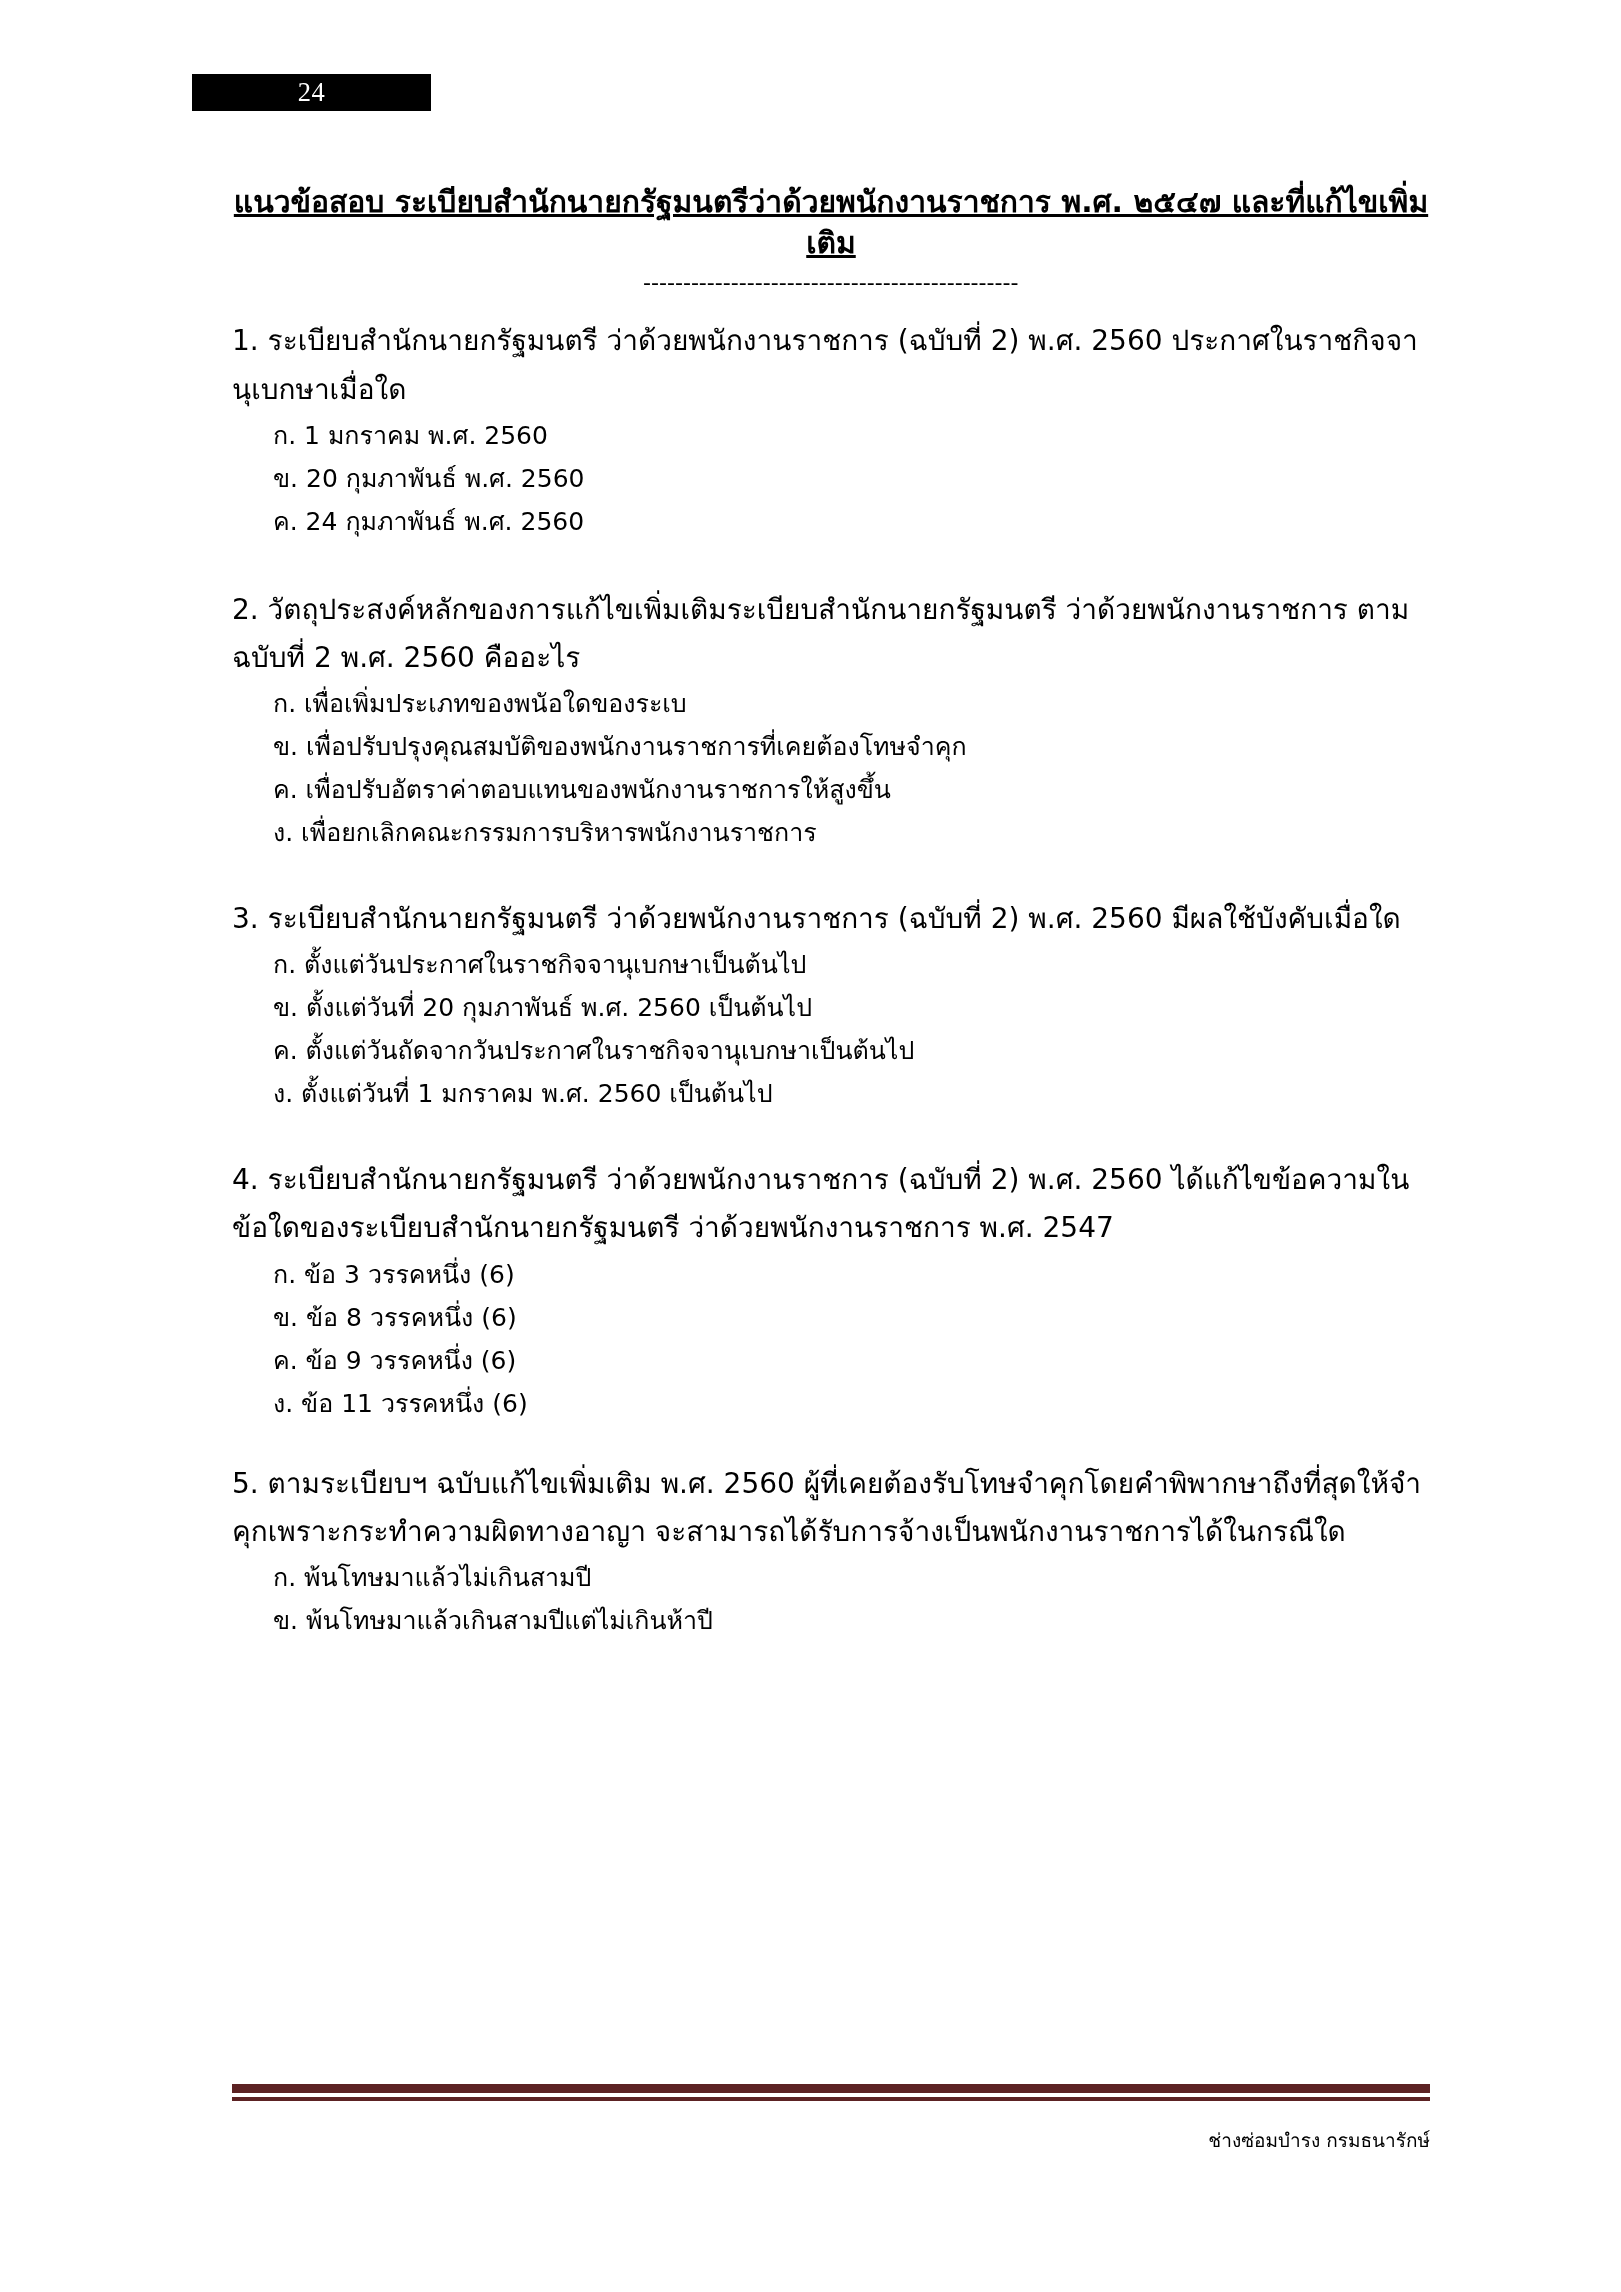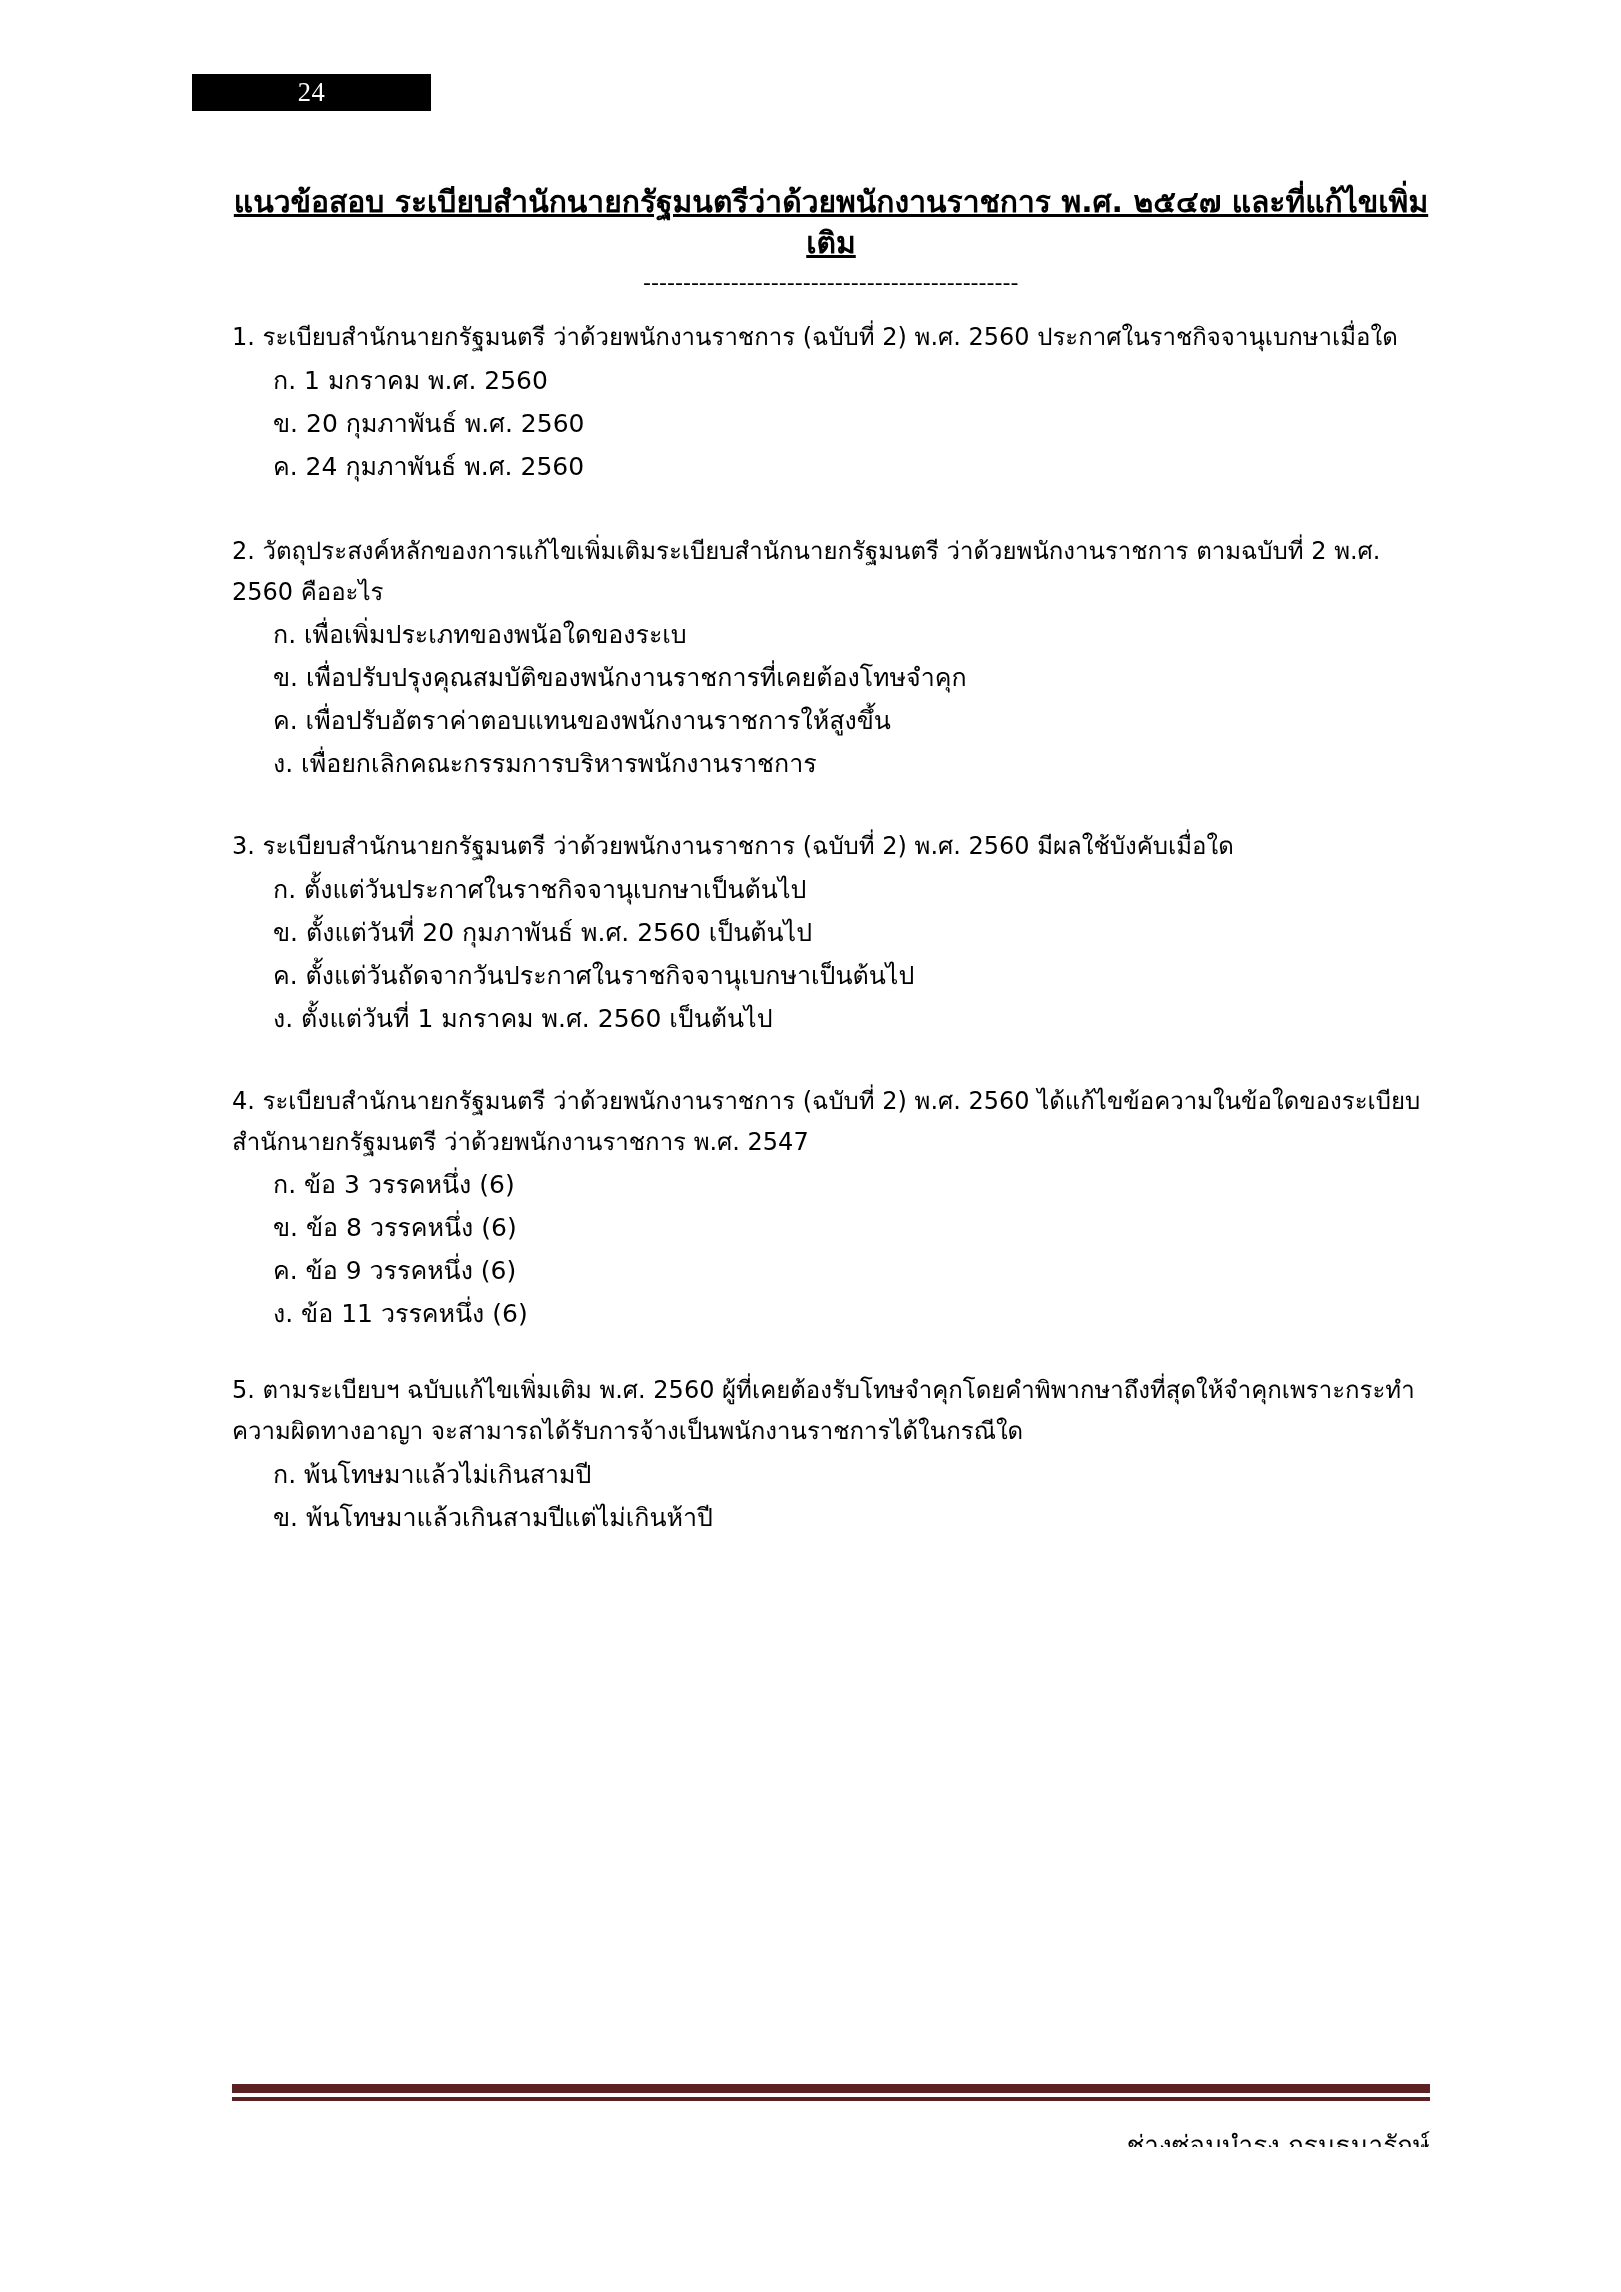--- a/index.html
+++ b/index.html
@@ -67,21 +67,21 @@
   }
 
   
   .question-block {
     margin: 0 0 35px 0;
   }
   .question-block:last-of-type {
     margin-bottom: 0;
   }
   .question-text {
-    font-size: 24px;
+    font-size: 28px;
     line-height: 1.72;
     margin: 0;
     text-align: left;
     text-indent: 0;
   }
   .choice-list {
     list-style: none;
     margin: 0;
     padding: 0;
   }
@@ -115,21 +115,21 @@
     background: #ffffff;
     width: 100%;
   }
   .footer-rule-thin {
     height: 3.9px;
     background: #5c2223;
     width: 100%;
   }
   .footer-text {
     margin-top: 25.5px;
-    font-size: 26px;
+    font-size: 19px;
     line-height: 1.5;
     text-align: right;
   }
 </style>
 </head>
 <body>
 
 <div class="page">
 
   <div class="page-number-bar">24</div>

